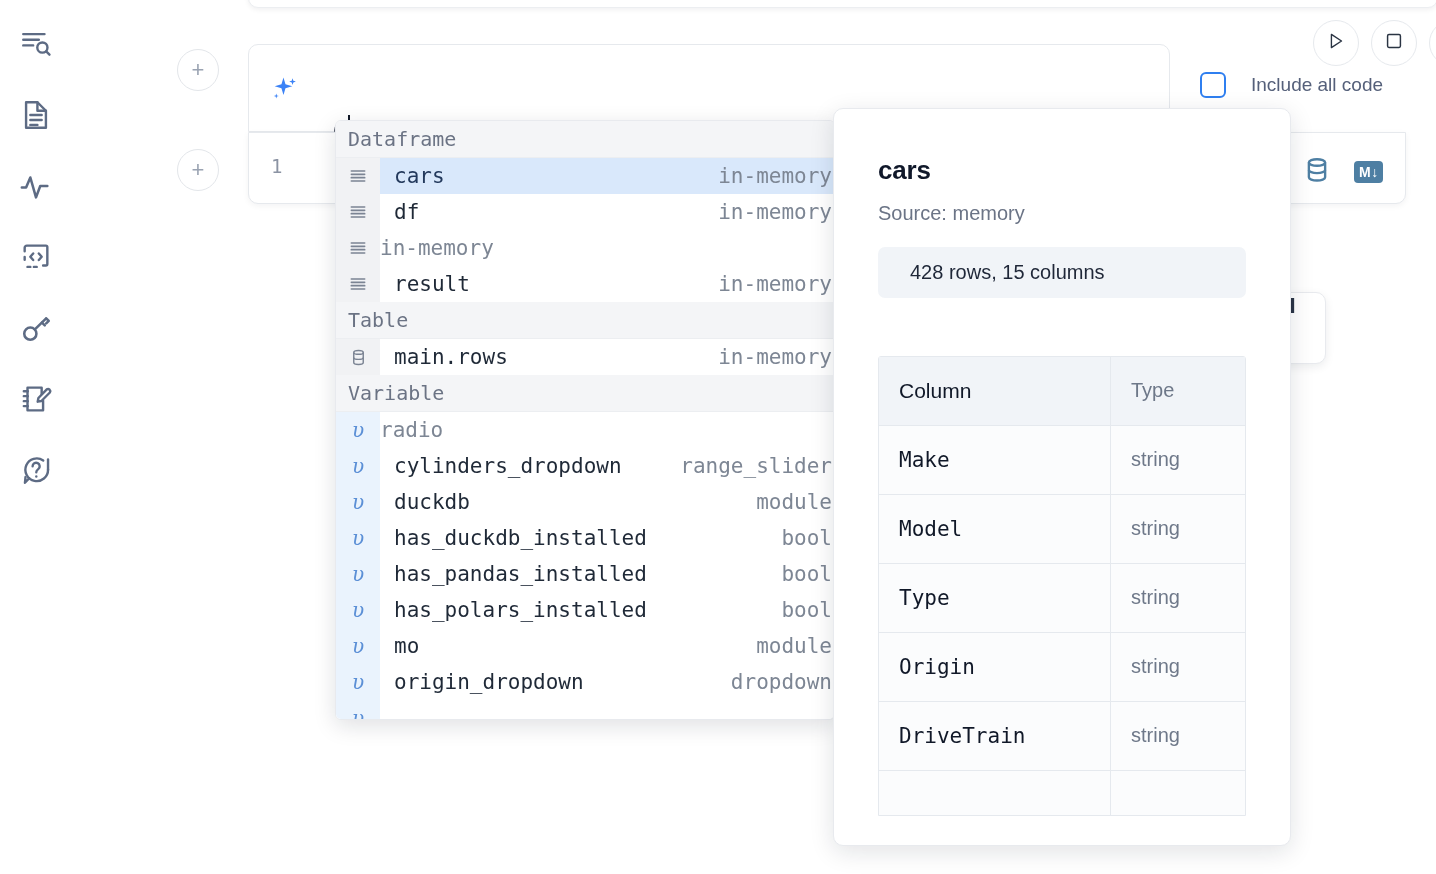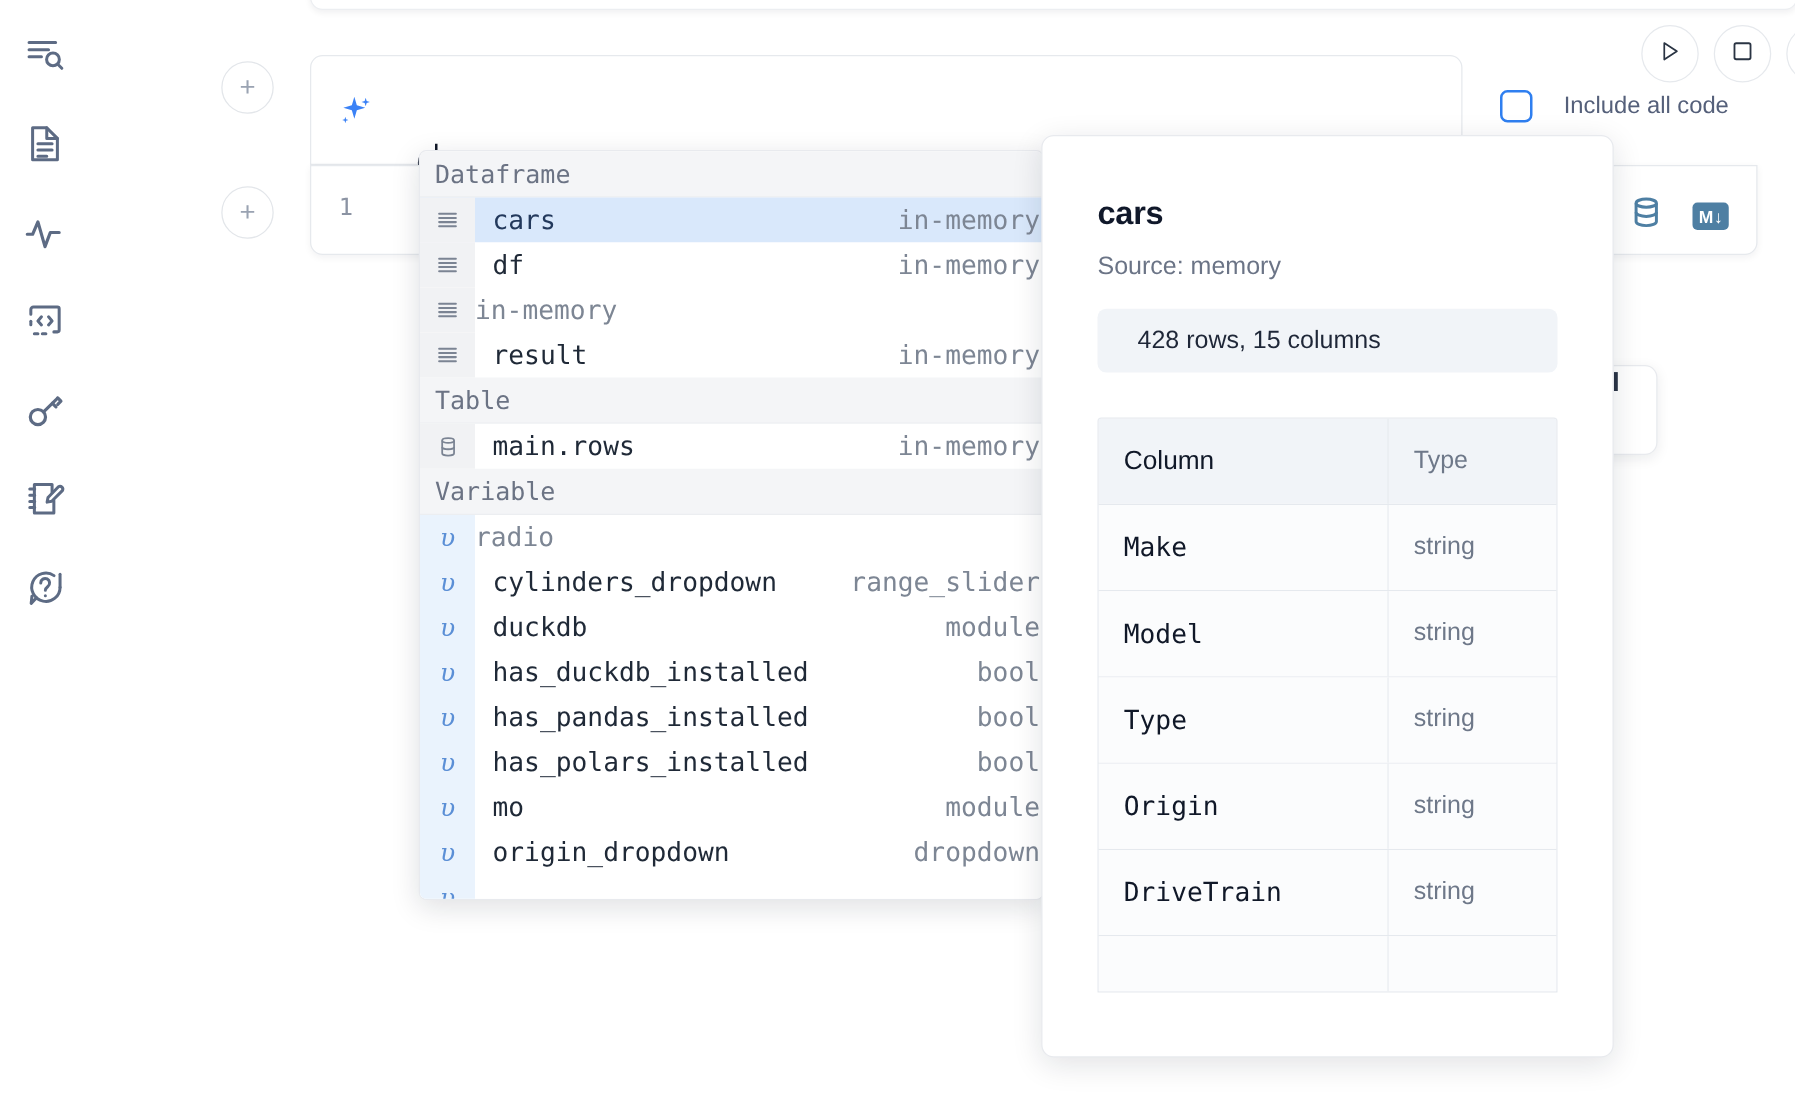--- a/index.html
+++ b/index.html
@@ -159,21 +159,21 @@
     box-shadow: 0 6px 24px rgba(16,24,40,0.12);
     overflow:hidden; z-index: 21;
   }
   .detail-inner { padding: 46px 44px 0 44px; }
   .d-title { font-size: 26px; font-weight: 700; color:#10182a; letter-spacing:-0.2px; }
   .d-source { margin-top: 16px; font-size: 20px; color:#6b7486; }
   .d-stat {
     margin-top: 22px; background:#f1f4f8; border-radius: 7px;
     padding: 14px 32px; font-size: 20px; color:#1f2738;
   }
-  .d-table { margin-top: 36px; border:1px solid #e5e9ee; border-top-left-radius:3px; border-top-right-radius:3px; }
+  .d-table { margin-top: 58px; border:1px solid #e5e9ee; border-top-left-radius:3px; border-top-right-radius:3px; }
   .d-tr { display:flex; border-bottom: 1px solid #e5e9ee; }
   .d-tr:last-child { border-bottom: none; }
   .d-th {
     background:#f1f4f8; font-size: 21px; color:#202838;
     padding: 22px 0 22px 20px;
   }
   .d-td { padding: 22px 0 22px 20px; background:#fbfcfd; }
   .d-col { width: 232px; min-width:232px; border-right: 1px solid #e5e9ee;
            font-family:"DejaVu Sans Mono", monospace; font-size: 21px; color:#101828; }
   .d-typ { flex:1; font-size: 20px; color:#6e7889; }

